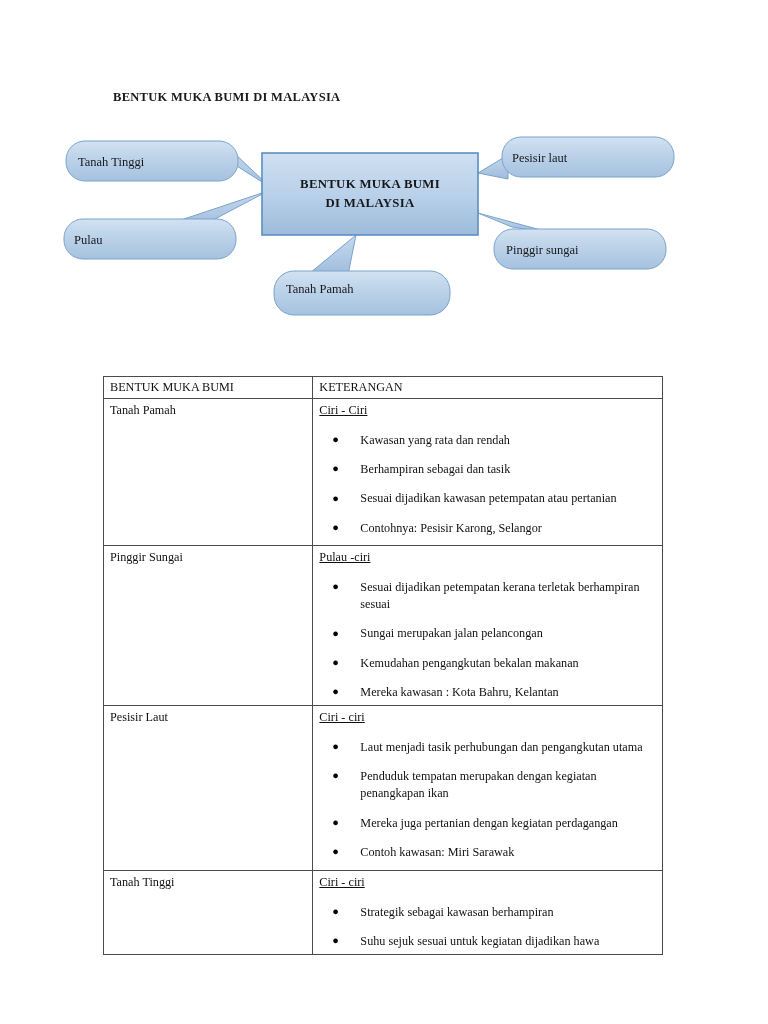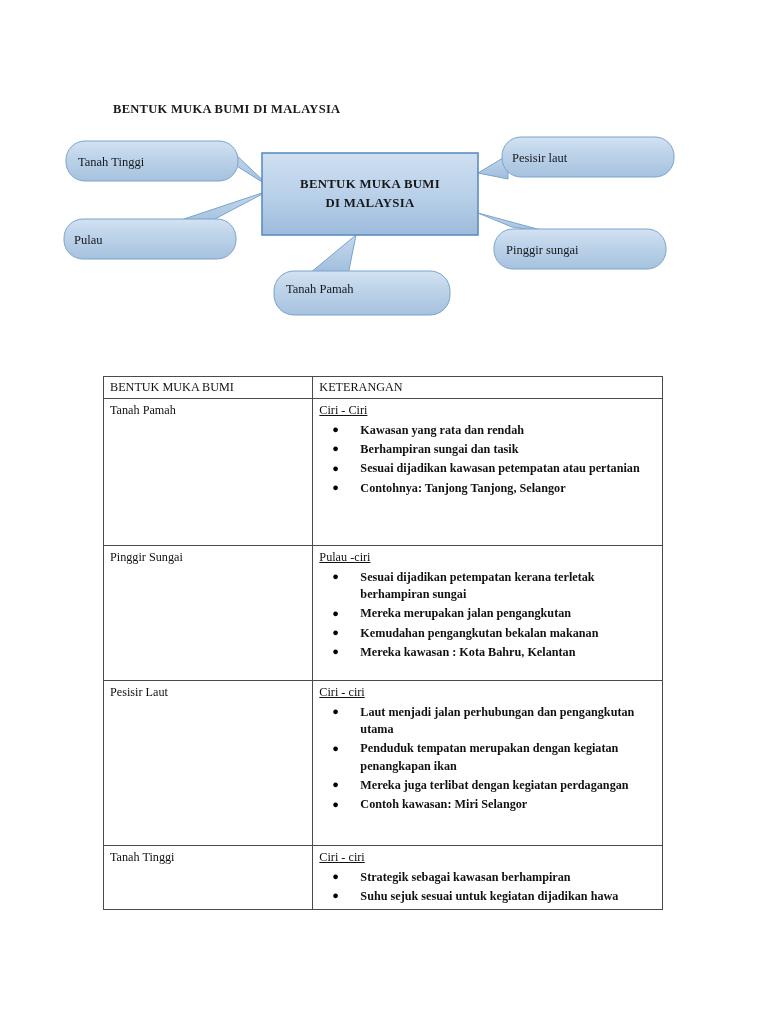--- a/index.html
+++ b/index.html
@@ -19,21 +19,20 @@
   
   .page-title {
     position: absolute;
     left: 113px;
     top: 90px;
     font-size: 12.5px;
     font-weight: bold;
     letter-spacing: 0.3px;
     color: #1a1a1a;
     white-space: nowrap;
-    margin-top: 12px;
   }
 
   
   .diagram {
     position: absolute;
     left: 0;
     top: 125px;
     width: 768px;
     height: 200px;
   }
@@ -83,22 +82,21 @@
     text-decoration: underline;
   }
   ul.ciri {
     list-style: none;
     margin: 0;
     padding: 0;
   }
   ul.ciri li {
     position: relative;
     padding-left: 41px;
-    margin: 2px 0 1px 0;
-    font-weight: bold;
+    margin: 12px 0 1px 0;
   }
   ul.ciri li::before {
     content: "\25CF";
     position: absolute;
     left: 13px;
     top: -0.5px;
     font-size: 11px;
     line-height: 1.5;
     color: #000;
   }
@@ -190,49 +188,49 @@
     </tr>
   </thead>
   <tbody>
 
     <tr class="row-pamah">
       <td>Tanah Pamah</td>
       <td>
         <div class="ciri-head">Ciri - Ciri</div>
         <ul class="ciri">
           <li>Kawasan yang rata dan rendah</li>
-          <li>Berhampiran sungai dan tasik</li>
+          <li>Berhampiran sebagai dan tasik</li>
           <li>Sesuai dijadikan kawasan petempatan atau pertanian</li>
-          <li>Contohnya: Tanjong Tanjong, Selangor</li>
+          <li>Contohnya: Pesisir Karong, Selangor</li>
         </ul>
       </td>
     </tr>
 
     <tr class="row-sungai">
       <td>Pinggir Sungai</td>
       <td>
         <div class="ciri-head">Pulau -ciri</div>
         <ul class="ciri">
-          <li>Sesuai dijadikan petempatan kerana terletak berhampiran sungai</li>
-          <li>Mereka merupakan jalan pengangkutan</li>
+          <li>Sesuai dijadikan petempatan kerana terletak berhampiran sesuai</li>
+          <li>Sungai merupakan jalan pelancongan</li>
           <li>Kemudahan pengangkutan bekalan makanan</li>
           <li>Mereka kawasan : Kota Bahru, Kelantan</li>
         </ul>
       </td>
     </tr>
 
     <tr class="row-pesisir">
       <td>Pesisir Laut</td>
       <td>
         <div class="ciri-head">Ciri - ciri</div>
         <ul class="ciri">
-          <li>Laut menjadi jalan perhubungan dan pengangkutan utama</li>
+          <li>Laut menjadi tasik perhubungan dan pengangkutan utama</li>
           <li>Penduduk tempatan merupakan dengan kegiatan penangkapan ikan</li>
-          <li>Mereka juga terlibat dengan kegiatan perdagangan</li>
-          <li>Contoh kawasan: Miri Selangor</li>
+          <li>Mereka juga pertanian dengan kegiatan perdagangan</li>
+          <li>Contoh kawasan: Miri Sarawak</li>
         </ul>
       </td>
     </tr>
 
     <tr class="row-tinggi">
       <td>Tanah Tinggi</td>
       <td>
         <div class="ciri-head">Ciri - ciri</div>
         <ul class="ciri">
           <li>Strategik sebagai kawasan berhampiran</li>

